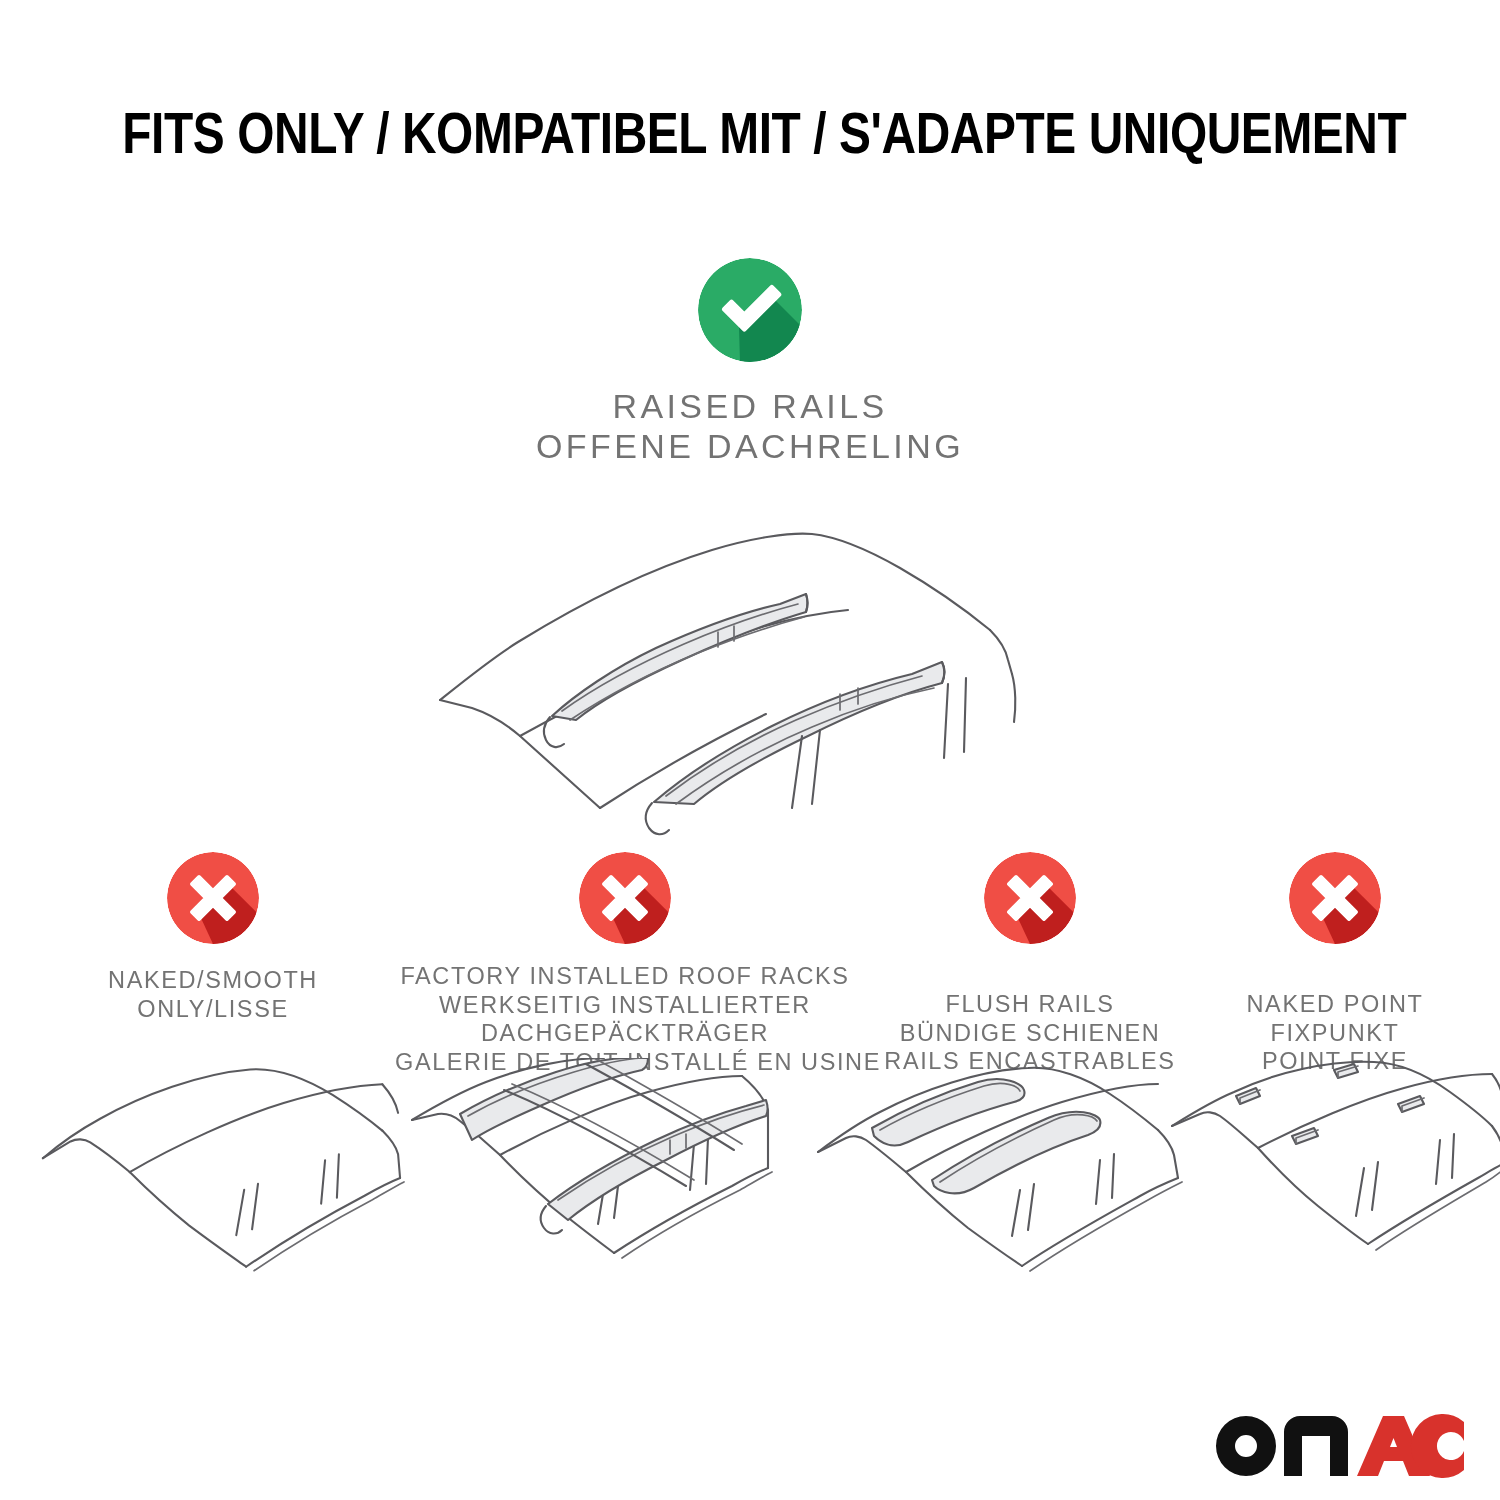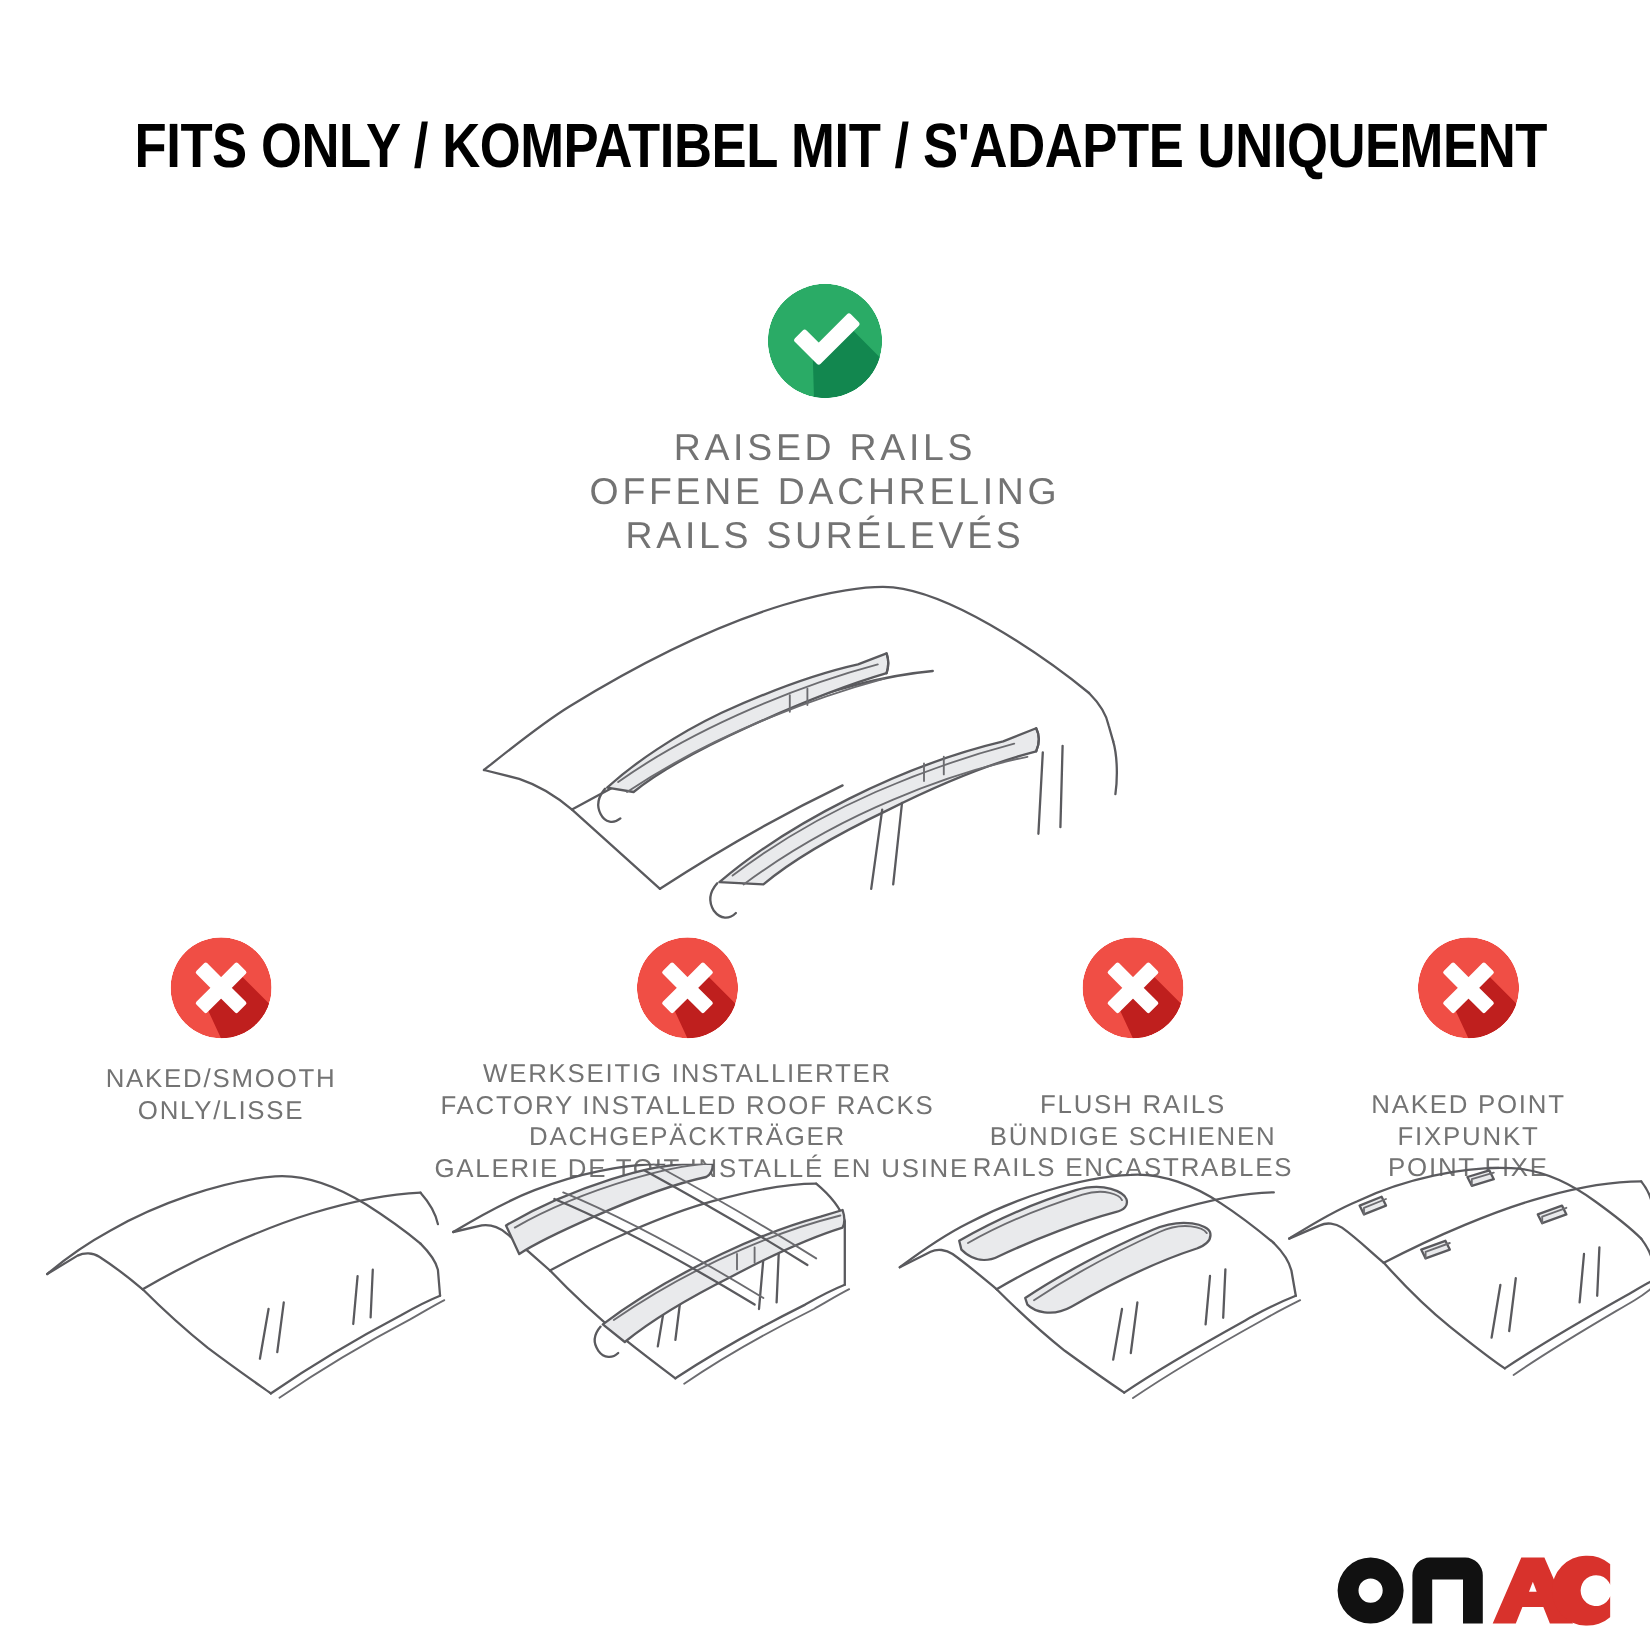--- a/index.html
+++ b/index.html
@@ -86,21 +86,21 @@
     margin-top:8px;
   }
   .col-art{
     position:absolute;
     top:1058px;
     height:235px;
   }
   .col-art svg{display:block;width:100%;height:100%;}
 
   
-  #col-1{ left:1px;  width:400px; }
+  #col-1{ left:13px;  width:400px; }
   #col-2{ left:395px; width:460px; }
   #col-3{ left:845px; width:370px; }
   #col-4{ left:1200px;width:270px; }
 
   #art-1{ left:35px;   width:370px; }
   #art-2{ left:398px;  width:375px; }
   #art-3{ left:808px;  width:375px; }
   #art-4{ left:1158px; width:345px; }
 
   
@@ -142,21 +142,20 @@
         <path d="M40.5 52.5 L52 64 L75.5 40.5 L104 69 L104 104 L42 104 Z" fill="#12874f"></path>
 
         <path d="M26.5 51.2 L33.5 44.2 L46.3 57.0 L73.8 29.5 L80.8 36.5 L46.3 71.0 Z" fill="#ffffff" stroke="#ffffff" stroke-width="5" stroke-linejoin="round"></path>
       </g>
     </svg>
   </span>
 
   <div class="cap ok-caption">
     <div>RAISED RAILS</div>
     <div>OFFENE DACHRELING</div>
-    <div>RAILS SURÉLEVÉS</div>
   </div>
 </div>
 
 <div class="hero-art">
   <svg viewBox="0 0 700 330" aria-hidden="true">
 
     <path class="line" d="M40 192 C60 176 92 150 118 134 C170 102 240 64 312 42 C352 30 390 24 412 26
                            C440 29 472 44 500 60 C540 83 568 104 590 122"></path>
     <path class="line" d="M40 192 L72 200 C90 206 106 216 120 228 C150 255 178 280 200 300"></path>
     <path class="line" d="M120 228 C178 196 246 162 300 140 C352 120 404 106 448 102"></path>
@@ -237,22 +236,22 @@
           </defs>
         <g clip-path="url(#xclip2)">
           <circle cx="52" cy="52" r="52" fill="#f04e45"></circle>
           <path d="M52 52 L68.5 35.5 L104 71 L104 104 L52 104 L35.5 68.5 Z" fill="#bf1f1e"></path>
           <path d="M36.2 28.0 L52 43.8 L67.8 28.0 L76 36.2 L60.2 52 L76 67.8 L67.8 76 L52 60.2 L36.2 76 L28 67.8 L43.8 52 L28 36.2 Z" fill="#ffffff" stroke="#ffffff" stroke-width="4" stroke-linejoin="round"></path>
         </g>
       </svg>
     </span>
   </div>
   <div class="cap">
+    <div>FACTORY INSTALLED ROOF RACKS</div>
     <div>WERKSEITIG INSTALLIERTER</div>
-    <div>FACTORY INSTALLED ROOF RACKS</div>
     <div>DACHGEPÄCKTRÄGER</div>
     <div>GALERIE DE TOIT INSTALLÉ EN USINE</div>
   </div>
 </div>
 
 <div class="col-art" id="art-2">
   <svg viewBox="0 0 375 235" aria-hidden="true">
 
     <path class="line" d="M14 62 C34 50 62 34 88 24 C126 9 170 0 206 0"></path>
     <path class="line" d="M14 62 L40 56 C48 55 56 58 62 63 C76 74 90 86 102 97"></path>

